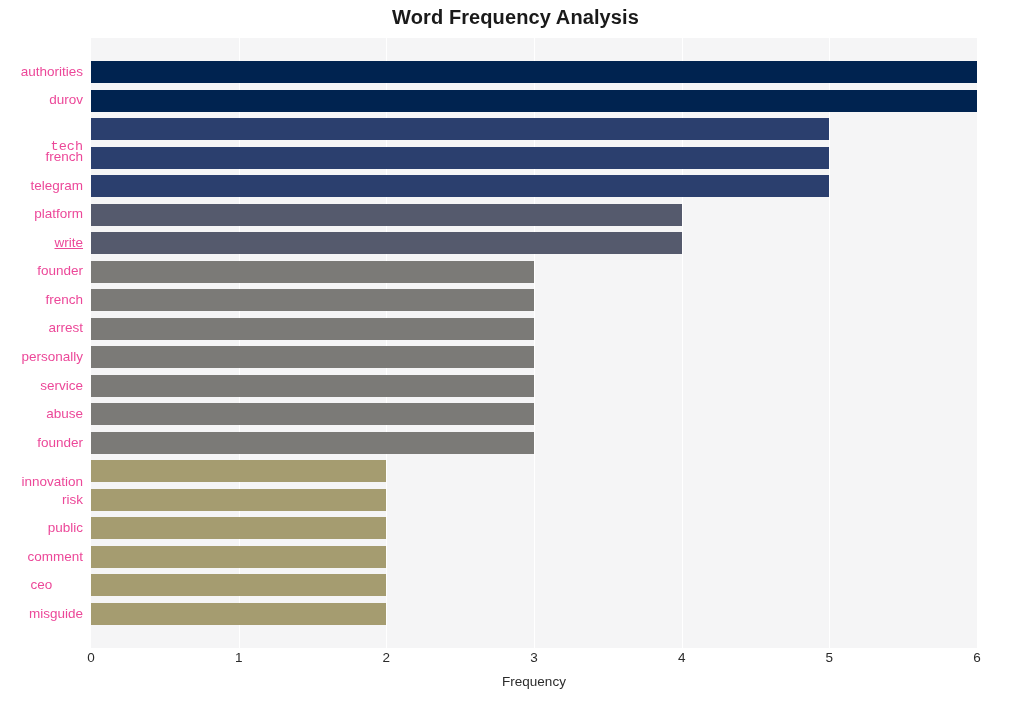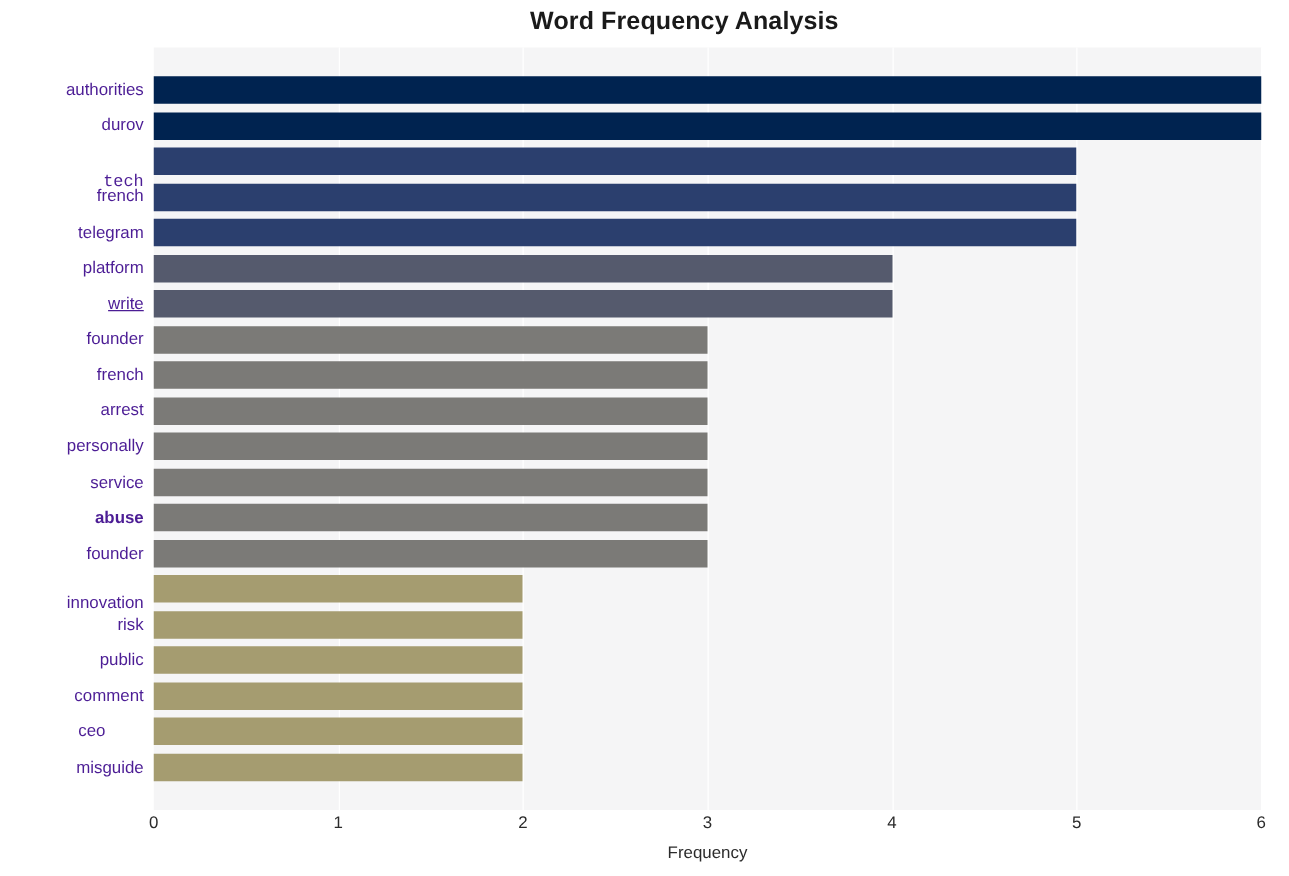--- a/index.html
+++ b/index.html
@@ -14,21 +14,20 @@
     overflow: hidden;
     position: relative;
   }
 
   #chart-figure {
     position: absolute;
     left: 0; top: 0;
     width: 849px;
     height: 701px;
     background: #ffffff;
-    margin-left: 32px;
   }
 
   
   #chart-title {
     position: absolute;
     left: 0;
     top: 6px;
     width: 1031px;
     text-align: center;
     font-size: 20px;
@@ -76,21 +75,21 @@
     top: 38px;
     width: 83px;
     height: 610px;
   }
   .y-tick-label {
     position: absolute;
     right: 0;
     width: 83px;
     text-align: right;
     font-size: 13.5px;
-    color: #4c1d95;
+    color: #ec4899;
     height: 28.5px;
     line-height: 28.5px;
     white-space: nowrap;
   }
 
   
   #x-axis-labels {
     position: absolute;
     left: 0;
     top: 650px;
@@ -203,21 +202,21 @@
       <div class="y-tick-label" style="top: 95px; height: 28.5047px; line-height: 28.5047px; font-family: Liberation Mono, monospace;">tech</div>
       <div class="y-tick-label" style="top: 105.467px; height: 28.5047px; line-height: 28.5047px;">french</div>
       <div class="y-tick-label" style="top: 133.972px; height: 28.5047px; line-height: 28.5047px;">telegram</div>
       <div class="y-tick-label" style="top: 162.477px; height: 28.5047px; line-height: 28.5047px;">platform</div>
       <div class="y-tick-label" style="top: 190.981px; height: 28.5047px; line-height: 28.5047px; text-decoration: underline;">write</div>
       <div class="y-tick-label" style="top: 219.486px; height: 28.5047px; line-height: 28.5047px;">founder</div>
       <div class="y-tick-label" style="top: 247.991px; height: 28.5047px; line-height: 28.5047px;">french</div>
       <div class="y-tick-label" style="top: 276.495px; height: 28.5047px; line-height: 28.5047px;">arrest</div>
       <div class="y-tick-label" style="top: 305px; height: 28.5047px; line-height: 28.5047px;">personally</div>
       <div class="y-tick-label" style="top: 333.505px; height: 28.5047px; line-height: 28.5047px;">service</div>
-      <div class="y-tick-label" style="top: 362.009px; height: 28.5047px; line-height: 28.5047px; font-weight: bold;">abuse</div>
+      <div class="y-tick-label" style="top: 362.009px; height: 28.5047px; line-height: 28.5047px;">abuse</div>
       <div class="y-tick-label" style="top: 390.514px; height: 28.5047px; line-height: 28.5047px;">founder</div>
       <div class="y-tick-label" style="top: 430px; height: 28.5047px; line-height: 28.5047px; padding-left: 43px;">innovation</div>
       <div class="y-tick-label" style="top: 447.523px; height: 28.5047px; line-height: 28.5047px;">risk</div>
       <div class="y-tick-label" style="top: 476.028px; height: 28.5047px; line-height: 28.5047px;">public</div>
       <div class="y-tick-label" style="top: 504.533px; height: 28.5047px; line-height: 28.5047px;">comment</div>
       <div class="y-tick-label" style="top: 533.037px; height: 28.5047px; line-height: 28.5047px; text-align: center;">ceo</div>
       <div class="y-tick-label" style="top: 561.542px; height: 28.5047px; line-height: 28.5047px;">misguide</div>
     </div>
 
   <div id="x-axis-labels">

